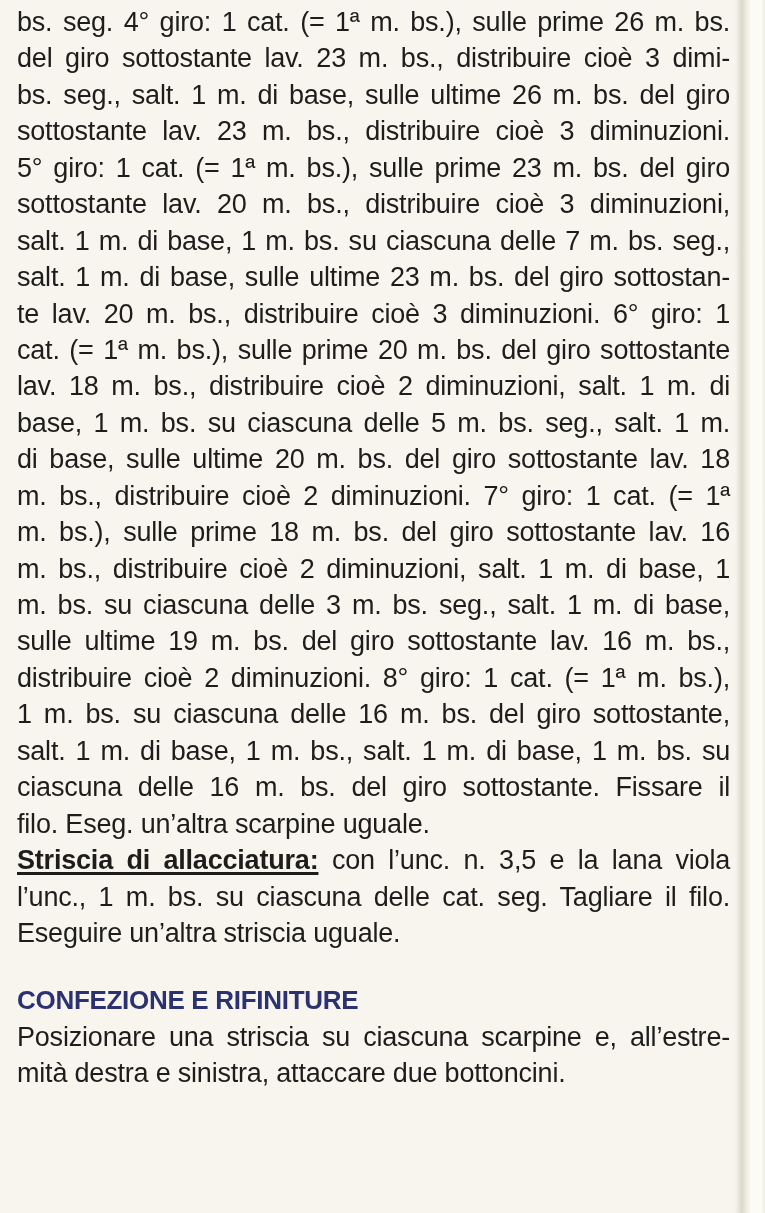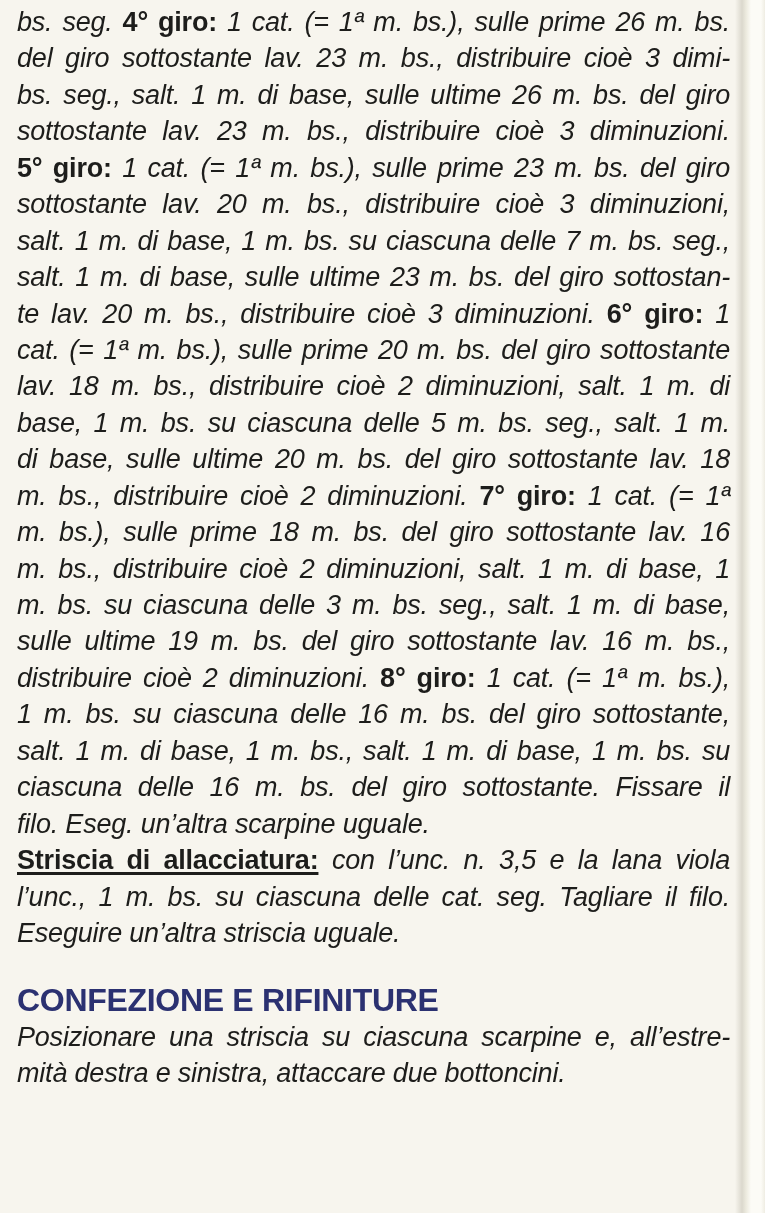--- a/index.html
+++ b/index.html
@@ -48,33 +48,33 @@
     overflow:visible;
   }
   .line.j{
     text-align:justify;
     text-align-last:justify;
   }
   .line.l{
     text-align:left;
     text-align-last:left;
   }
-  .i{font-style:italic;}
-  .b{font-style:normal;font-weight:bold;}
+  .i{}
+  .b{font-style:normal;font-weight:normal;}
   .bu{
     font-style:normal;font-weight:bold;
     text-decoration:underline;
     text-decoration-thickness:2.5px;
     text-underline-offset:3px;
     margin-top:18px;
   }
   h2.section-heading{
     margin-top:31px;
     line-height:36.45px;
-    font-size:32px;
+    font-size:26px;
     font-weight:bold;
     letter-spacing:-0.3px;
     color:var(--navy);
   }
 </style>
 </head>
 <body>
 
 <div class="page">
   <div class="article">

